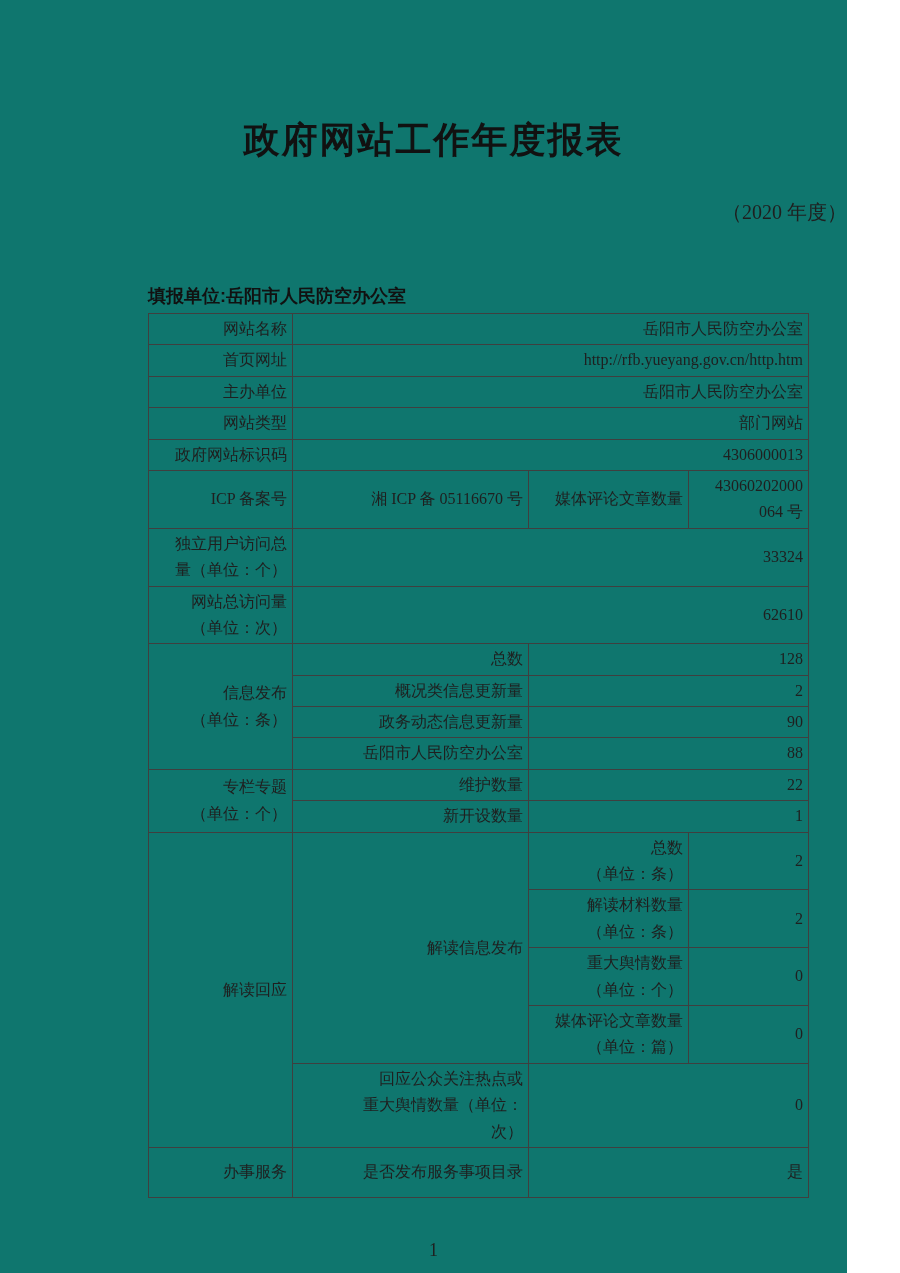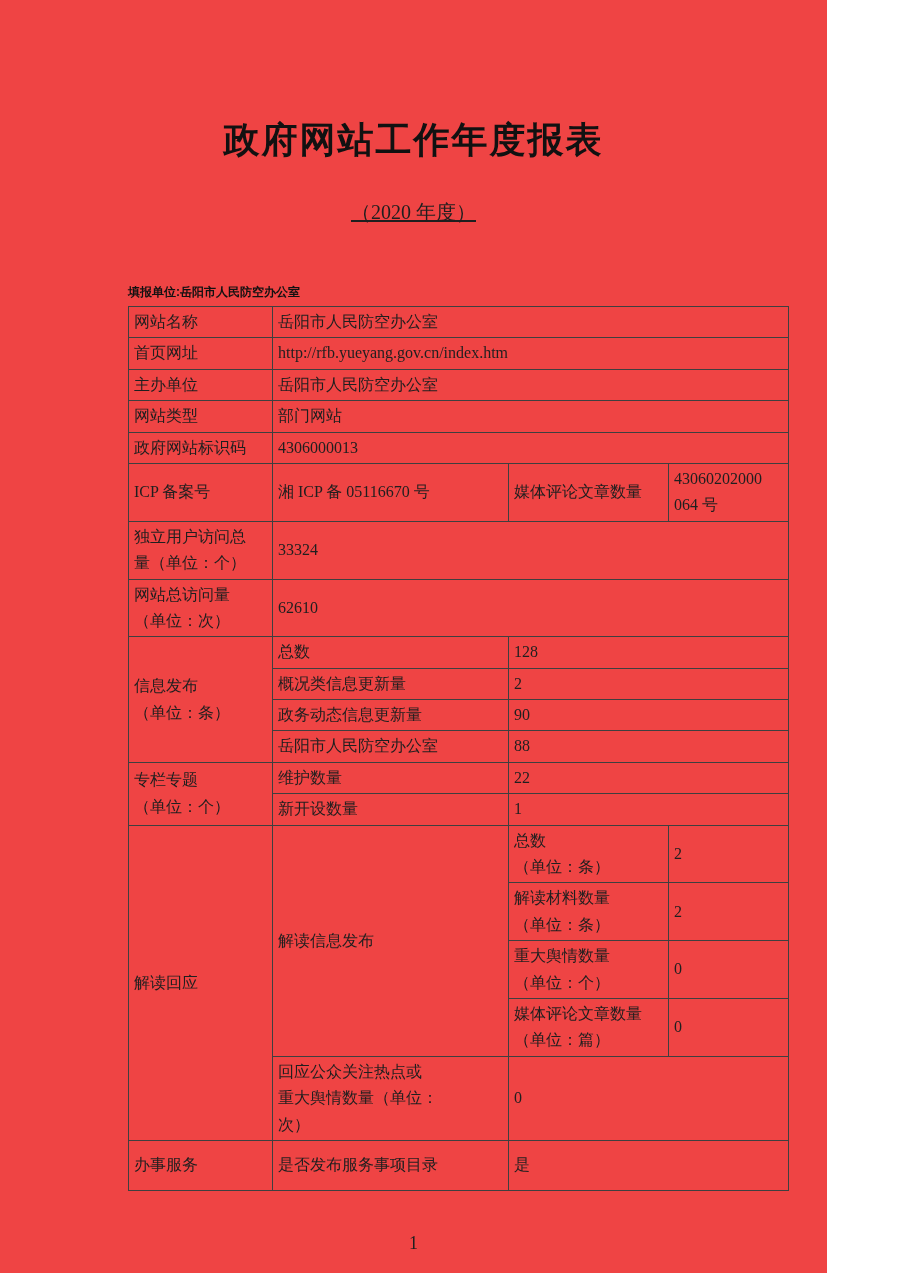--- a/index.html
+++ b/index.html
@@ -4,58 +4,58 @@
 <style>
   html, body {
     margin: 0;
     padding: 0;
     background: #ffffff;
   }
   .doc {
     position: relative;
     width: 827px;
     height: 1273px;
-    background: #ef4444;
+    background: #0f766e;
     color: #1f1f1f;
     font-family: "Liberation Serif", "DejaVu Serif", serif;
     overflow: hidden;
+    padding-left: 20px;
   }
   .doc-title {
     margin: 0;
     padding-top: 116px;
     text-align: center;
     font-family: "Liberation Sans", "DejaVu Sans", sans-serif;
     font-weight: bold;
     font-size: 36px;
     letter-spacing: 2px;
     color: #111111;
   }
   .doc-subtitle {
     margin-top: 34px;
-    text-align: center;
+    text-align: right;
     font-size: 20px;
     color: #1f1f1f;
-    text-decoration: underline;
   }
   .filing-unit {
     margin: 58px 0 5px 128px;
     font-family: "Liberation Sans", "DejaVu Sans", sans-serif;
     font-weight: bold;
-    font-size: 12px;
+    font-size: 18px;
     color: #111111;
   }
   table.report {
     border-collapse: collapse;
     table-layout: fixed;
     margin-left: 128px;
     width: 660px;
   }
   table.report td {
     border: 1px solid #3f3f3f;
-    text-align: left;
+    text-align: right;
     vertical-align: middle;
     font-size: 16px;
     line-height: 1.65;
     padding: 2px 5px;
     white-space: pre-line;
     word-break: break-all;
     color: #1f1f1f;
   }
   tr.h31 { height: 31px; }
   tr.h51 { height: 51px; margin-left: 45px; }
@@ -95,21 +95,21 @@
     </colgroup>
 
     <tbody>
         <tr class="h31">
       <td>网站名称</td>
       <td colspan="3">岳阳市人民防空办公室</td>
     </tr>
 
     <tr class="h31">
       <td>首页网址</td>
-      <td colspan="3">http://rfb.yueyang.gov.cn/index.htm</td>
+      <td colspan="3">http://rfb.yueyang.gov.cn/http.htm</td>
     </tr>
 
     <tr class="h31">
       <td>主办单位</td>
       <td colspan="3">岳阳市人民防空办公室</td>
     </tr>
 
     <tr class="h31">
       <td>网站类型</td>
       <td colspan="3">部门网站</td>

